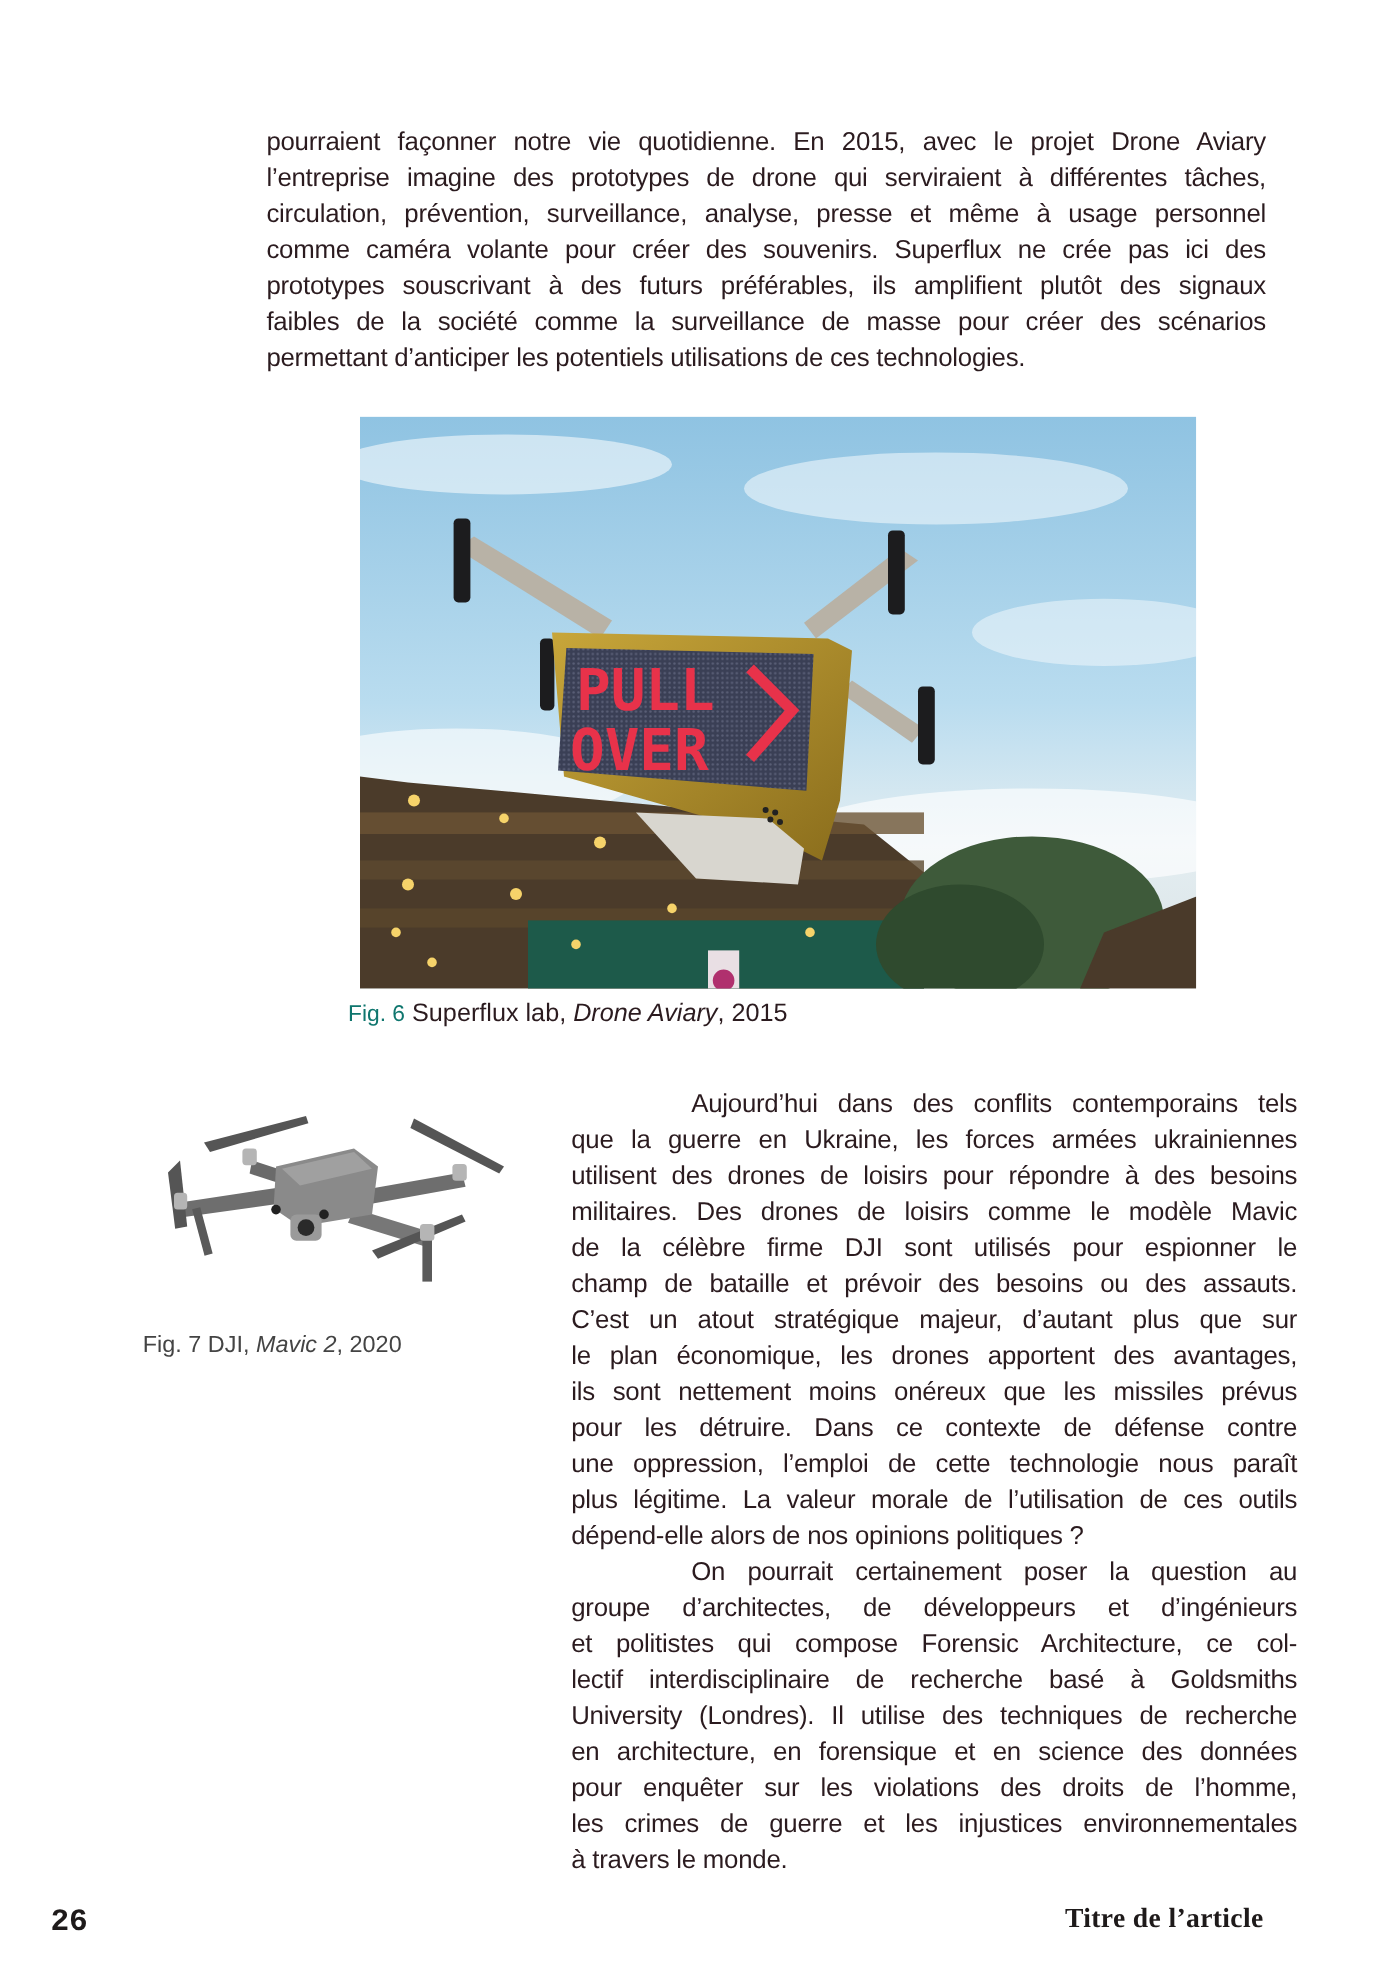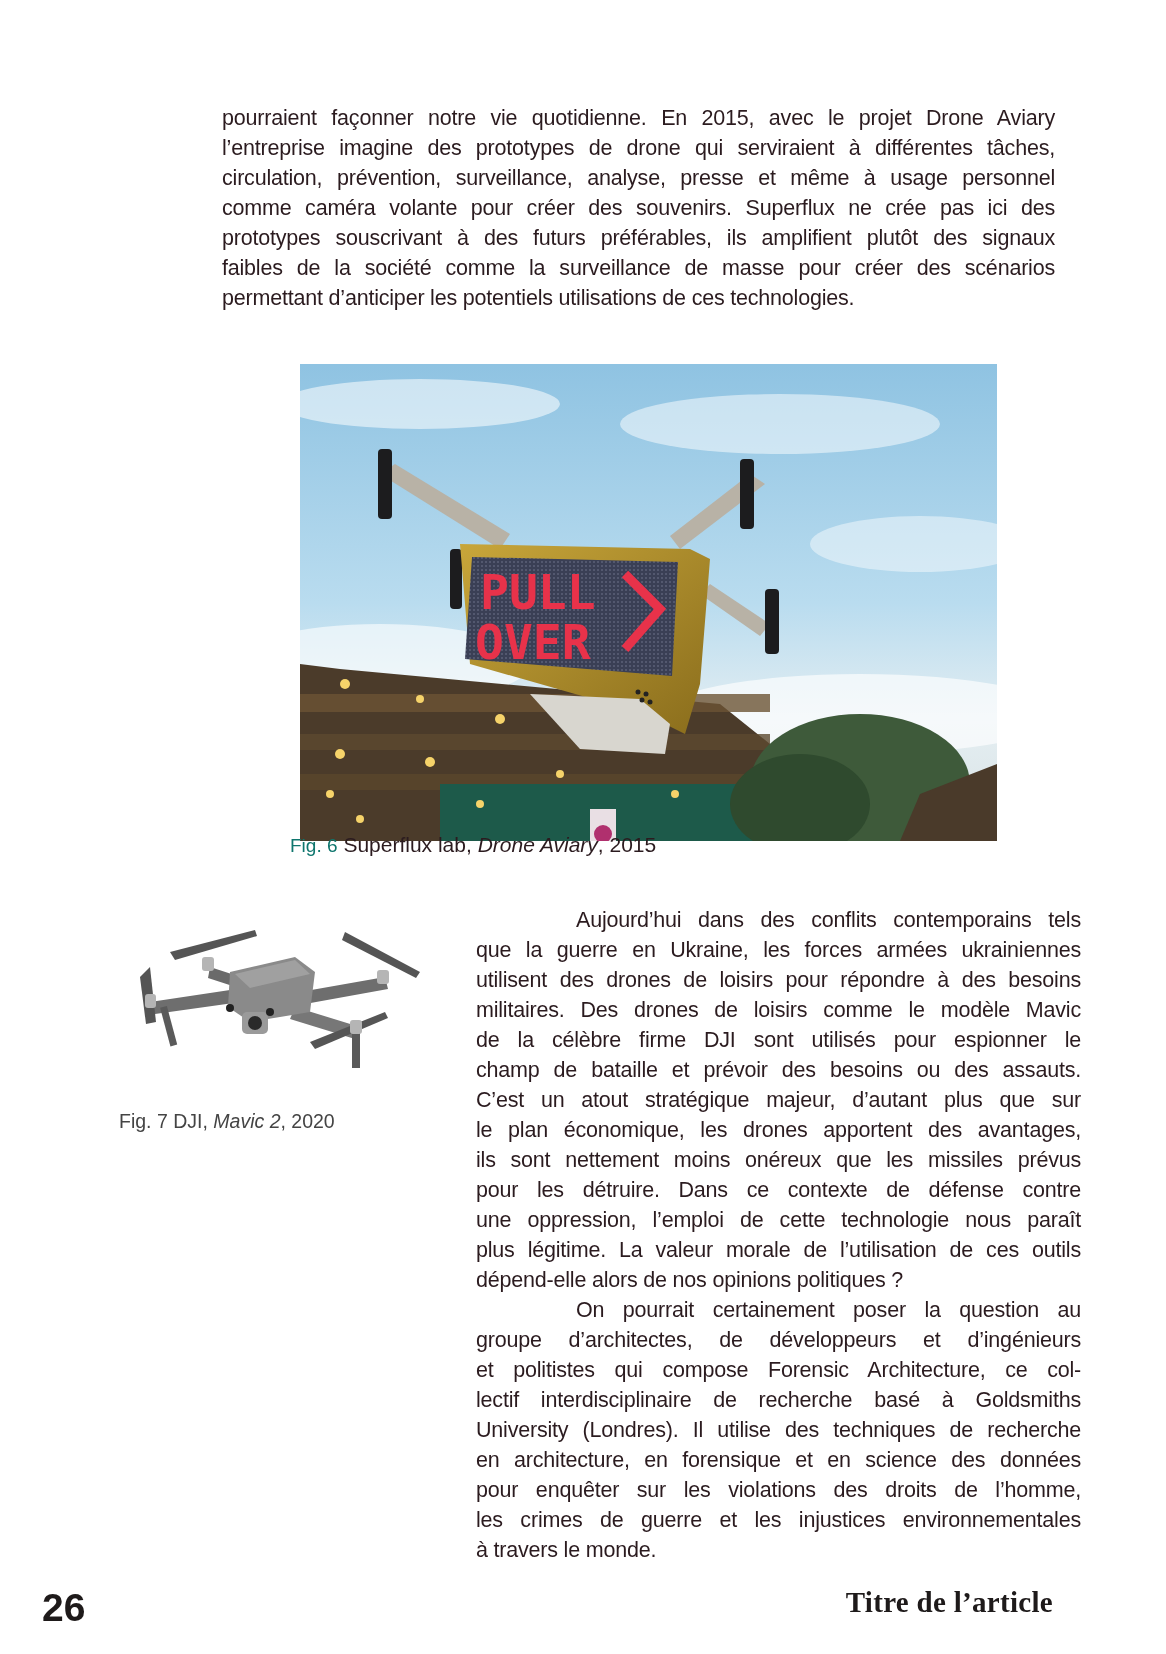--- a/index.html
+++ b/index.html
@@ -41,21 +41,21 @@
       width: 833px;
     }
     #right-column {
       left: 476px;
       top: 905px;
       width: 605px;
     }
     .figure-main {
       position: absolute;
       left: 288px;
-      top: 364px;
+      top: 347px;
       width: 697px;
       height: 477px;
       overflow: hidden;
       padding-left: 12px;
     }
     .caption {
       position: absolute;
       font-size: 21px;
       line-height: 26px;
       white-space: nowrap;
@@ -75,32 +75,32 @@
       position: absolute;
       left: 120px;
       top: 912px;
       width: 300px;
       height: 160px;
     }
     .footer-page {
       position: absolute;
       left: 42px;
       top: 1586px;
-      font-family: Liberation Sans, sans-serif;
+      font-family: Liberation Mono, monospace;
       font-weight: bold;
-      font-size: 39px;
+      font-size: 26px;
       color: #1e1a1a;
     }
     .footer-title {
       position: absolute;
       right: 113px;
       top: 1586px;
       font-family: "Liberation Serif", "DejaVu Serif", serif;
       font-weight: bold;
-      font-size: 29px;
+      font-size: 23px;
       letter-spacing: 0.3px;
       color: #1e1a1a;
       white-space: nowrap;
     }
   </style>
 </head>
 <body>
 
 <div id="top-paragraph" class="para-block">
   <span class="line">pourraient façonner notre vie quotidienne. En 2015, avec le projet Drone Aviary</span>

